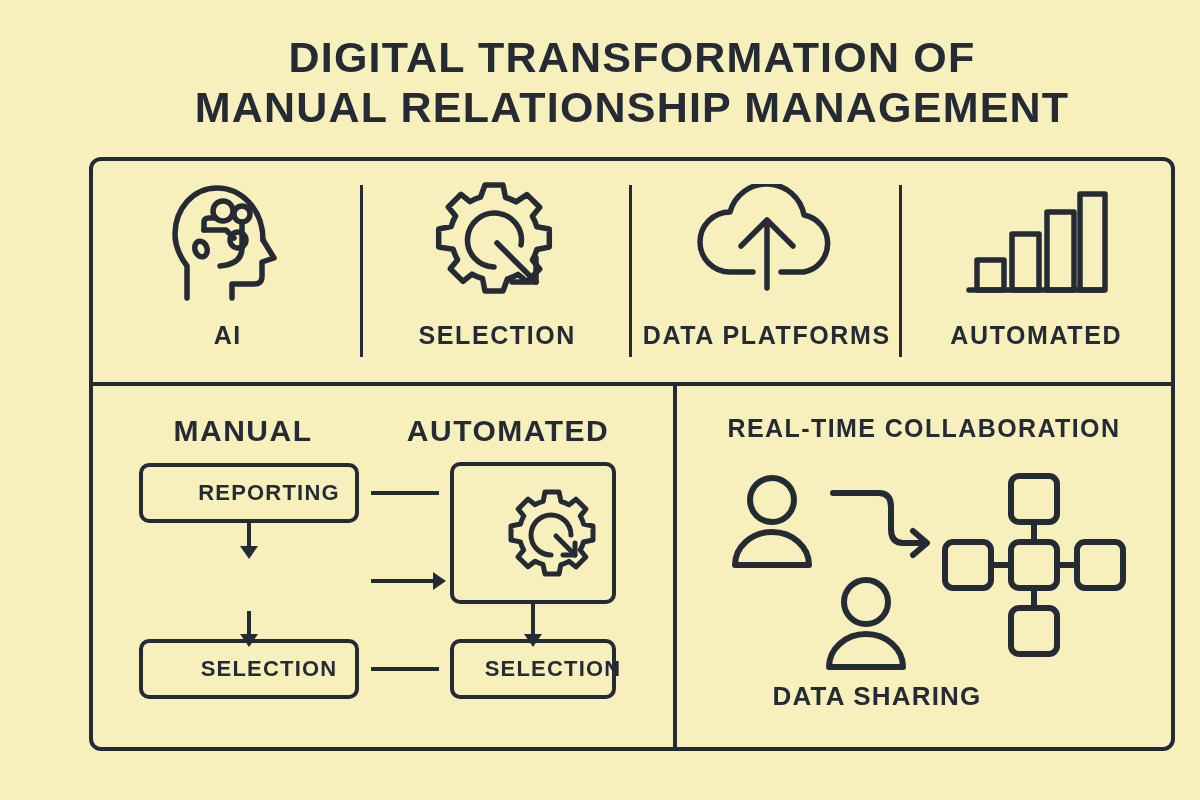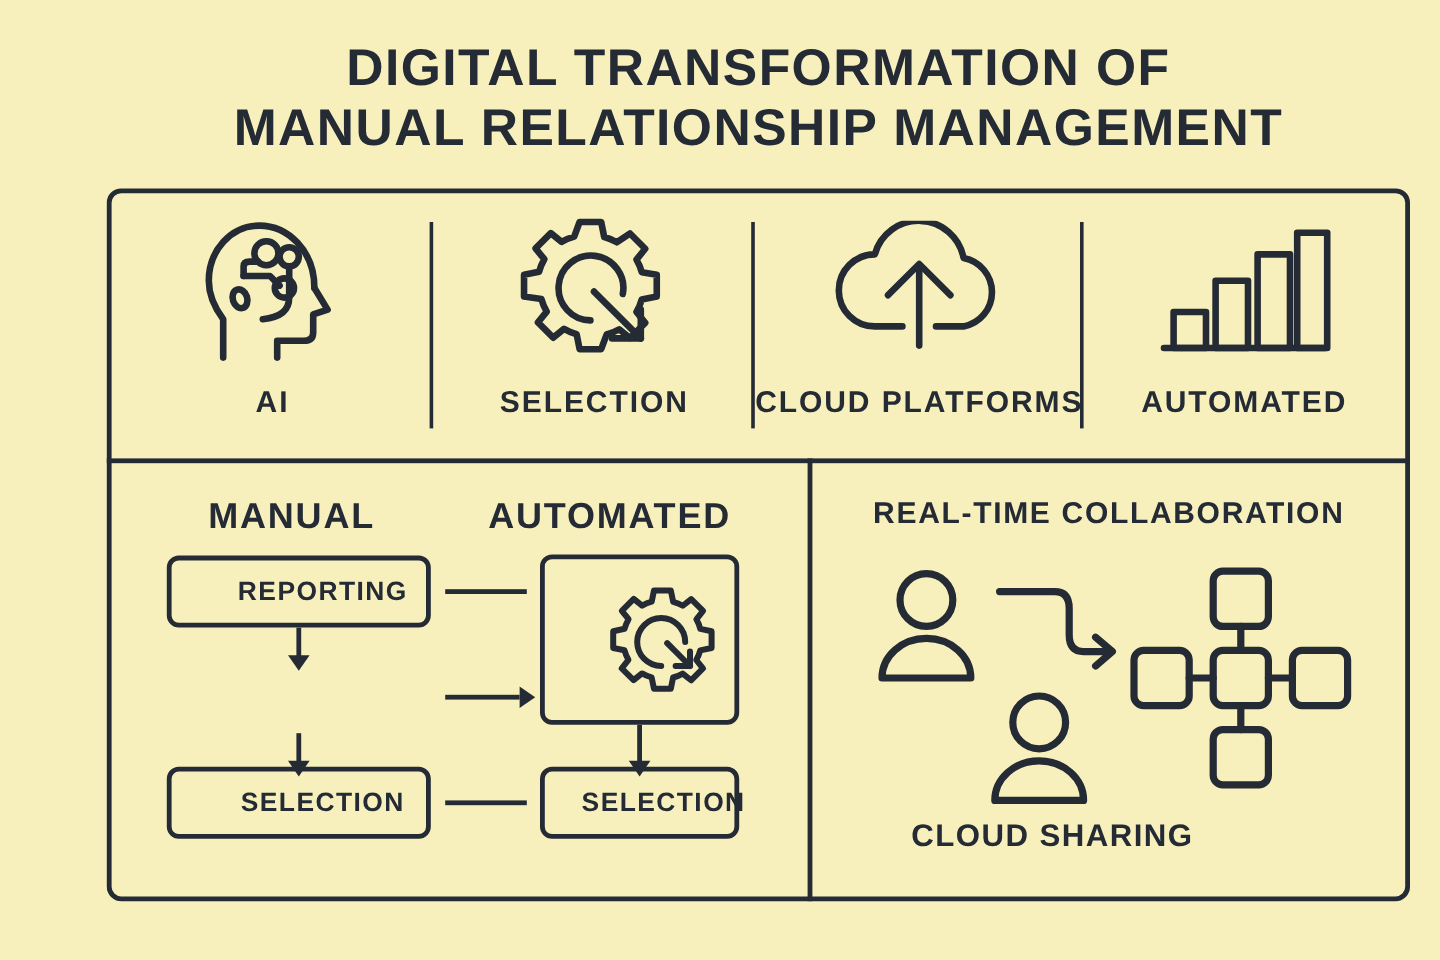--- a/index.html
+++ b/index.html
@@ -277,21 +277,21 @@
     <div class="icon-cell">
       <div class="icon-art">
         <svg width="148" height="118" viewBox="0 0 148 118">
           <g fill="none" stroke="#252b35" stroke-width="5.5" stroke-linecap="round" stroke-linejoin="round">
             <path d="M60 88 H37 A30 30 0 0 1 37 28 A38 38 0 0 1 111 31 A29 29 0 0 1 111 88 H88"></path>
             <path d="M74 104 L74 38"></path>
             <path d="M48 62 L74 36 L100 62"></path>
           </g>
         </svg>
       </div>
-      <div class="icon-label">CLOUD PLATFORMS</div>
+      <div class="icon-label">DATA PLATFORMS</div>
       <div class="icon-sep"></div>
     </div>
 
     <div class="icon-cell">
       <div class="icon-art">
         <svg width="150" height="122" viewBox="0 0 150 122">
           <g fill="none" stroke="#252b35" stroke-width="5.5" stroke-linecap="round" stroke-linejoin="round">
             <path d="M8 108 H142"></path>
             <rect x="16" y="78" width="27" height="30"></rect>
             <rect x="51" y="52" width="27" height="56"></rect>
@@ -382,17 +382,17 @@
           <rect x="6" y="72" width="46" height="46" rx="8"></rect>
           <rect x="138" y="72" width="46" height="46" rx="8"></rect>
           <path d="M95 52 V72"></path>
           <path d="M95 118 V138"></path>
           <path d="M52 95 H72"></path>
           <path d="M118 95 H138"></path>
         </g>
       </svg>
     </div>
 
-    <div class="collab-caption">CLOUD SHARING</div>
+    <div class="collab-caption">DATA SHARING</div>
 
   </div>
 
 </div>
 
 </body></html>

